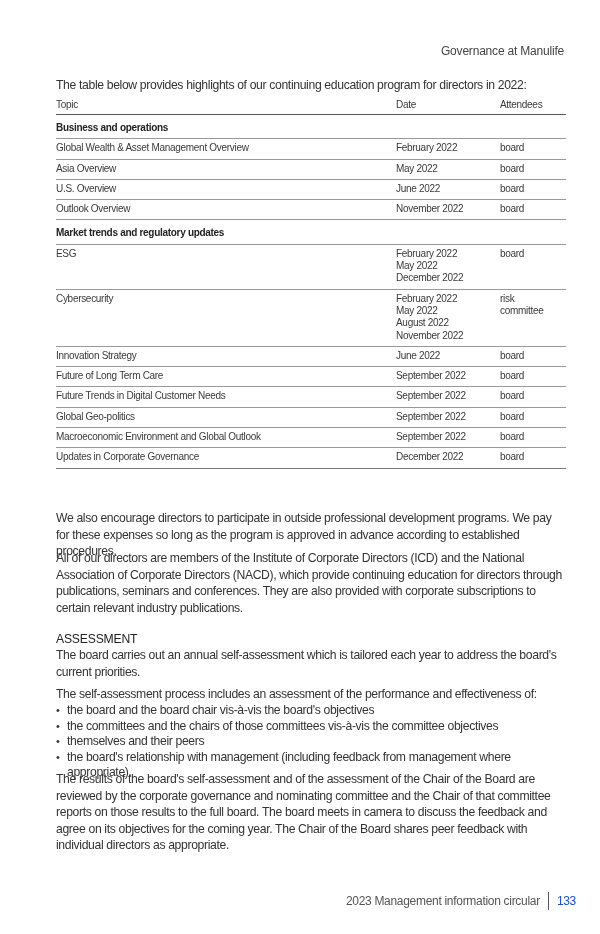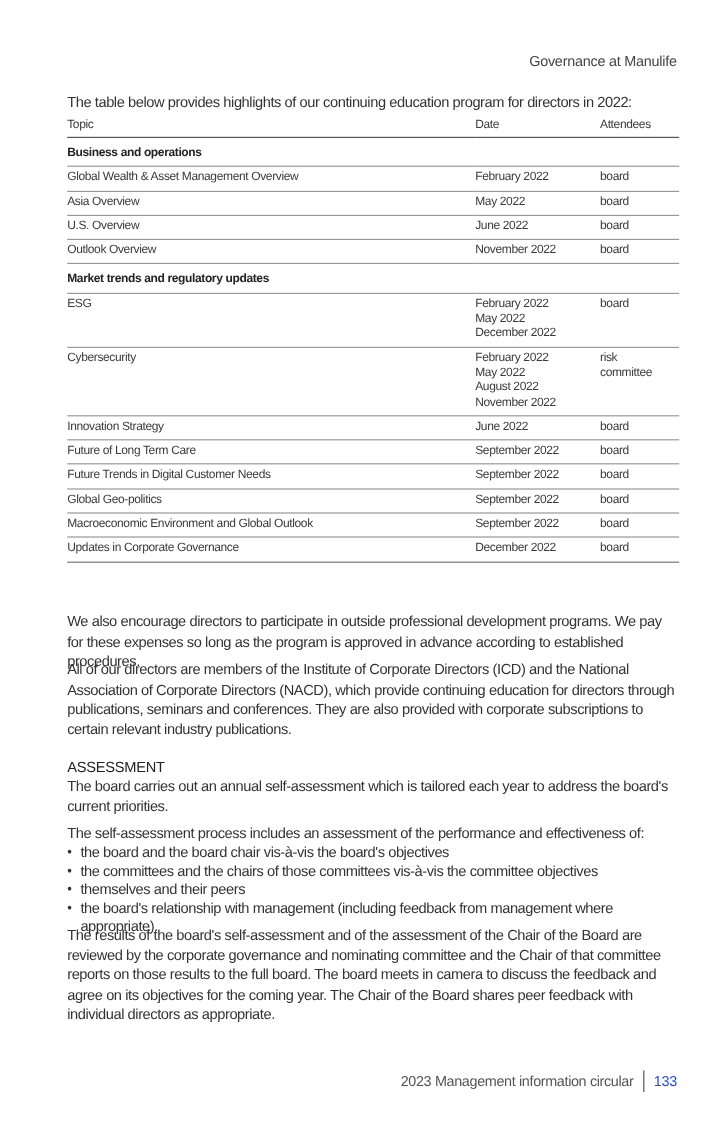--- a/index.html
+++ b/index.html
@@ -50,21 +50,21 @@
   ul.bullets {
     position: absolute; left: 56px; top: 703px; width: 520px;
     margin: 0; padding: 0; list-style: none;
     font-size: 12.2px; line-height: 15.5px; letter-spacing: -0.35px; color: #333;
   }
   ul.bullets li { position: relative; padding-left: 11px; }
   ul.bullets li .dot {
     position: absolute; left: 0; top: 0; font-size: 11px;
   }
   .footer {
-    position: absolute; right: 36px; top: 892px;
+    position: absolute; right: 24px; top: 892px;
     font-size: 12px; color: #555; letter-spacing: -0.3px;
     display: flex; align-items: center;
   }
   .footer .sep {
     display: inline-block; width: 1px; height: 18px; background: #555;
     margin: 0 8px 0 8px;
   }
   .footer .pnum { font-weight: normal; color: #1d4ed8; font-size: 12px; }
 </style>
 </head>

